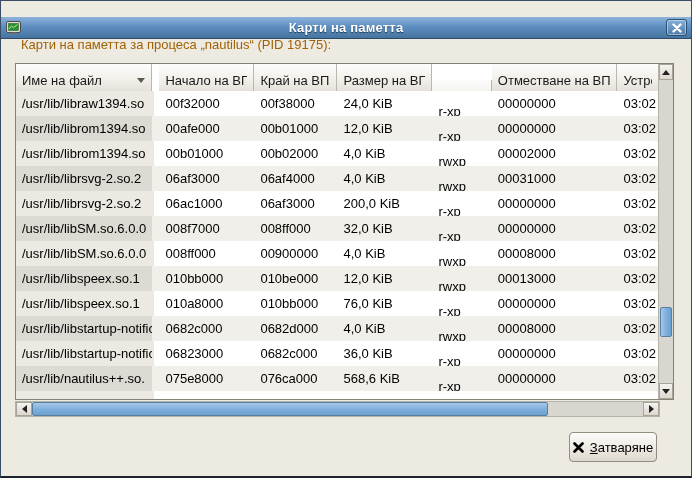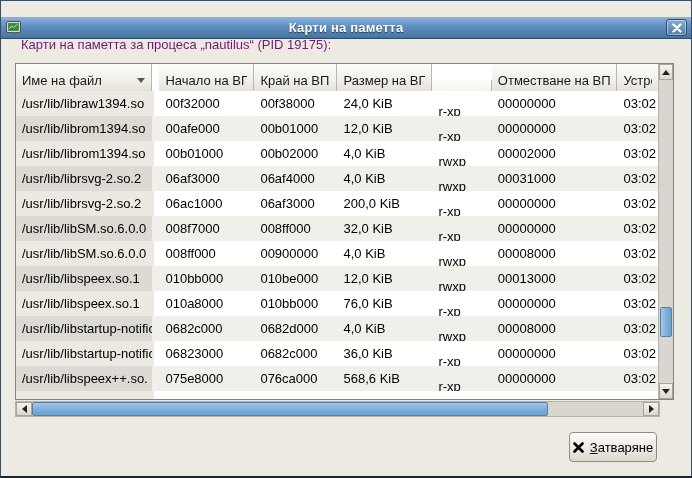--- a/index.html
+++ b/index.html
@@ -11,21 +11,21 @@
             background:linear-gradient(#8db3dc 0%,#5e8fc2 45%,#46749f 100%);
             border-bottom:1px solid #2f4a66;display:flex;align-items:center;}
   .win-icon{position:absolute;left:4px;top:2px;width:17px;height:17px;}
   .title-text{width:100%;text-align:center;color:#fff;font-size:13px;font-weight:bold;
               text-shadow:0 1px 1px rgba(20,40,70,.8);letter-spacing:.2px;}
   .tb-close{position:absolute;right:4px;top:2px;width:21px;height:17px;border-radius:3px;
             background:linear-gradient(#86add7,#4d7cad);border:1px solid #27506e;
             box-shadow:inset 0 0 0 1px rgba(255,255,255,.45);
             display:flex;align-items:center;justify-content:center;cursor:pointer;}
   
-  .desc{position:absolute;left:20px;top:36px;font-size:13px;color:#701a75;}
+  .desc{position:absolute;left:20px;top:36px;font-size:13px;color:#a16207;}
   
   .table-area{position:absolute;left:14px;top:62px;width:659px;height:337px;
               border:1px solid #848177;background:#fff;display:flex;}
   .main-cols{width:642px;display:flex;flex-direction:column;}
   .thead{height:27px;display:flex;flex-shrink:0;}
   .th{height:33px;background:linear-gradient(#fdfdfc 0%,#f1efe9 50%,#dedbd2 100%);
       border-right:1px solid #b9b6ae;border-bottom:1px solid #96938a;
       font-size:13px;color:#1a1a1a;display:flex;align-items:center;
       padding:0 6px;white-space:nowrap;overflow:hidden;cursor:pointer;}
   .th .lbl{overflow:hidden;white-space:nowrap;}
@@ -226,21 +226,21 @@
               <div class="cell c0">/usr/lib/libstartup-notification</div>
               <div class="cell c1">06823000</div>
               <div class="cell c2">0682c000</div>
               <div class="cell c3">36,0 KiB</div>
               <div class="cell c4">r-xp</div>
               <div class="cell c5">00000000</div>
               <div class="cell c6">03:02</div>
             </div>
 
             <div class="row">
-              <div class="cell c0">/usr/lib/libspeex++.so.</div>
+              <div class="cell c0">/usr/lib/nautilus++.so.</div>
               <div class="cell c1">075e8000</div>
               <div class="cell c2">076ca000</div>
               <div class="cell c3">568,6 KiB</div>
               <div class="cell c4">r-xp</div>
               <div class="cell c5">00000000</div>
               <div class="cell c6">03:02</div>
             </div>
           </div>
       </div>
     </div>

